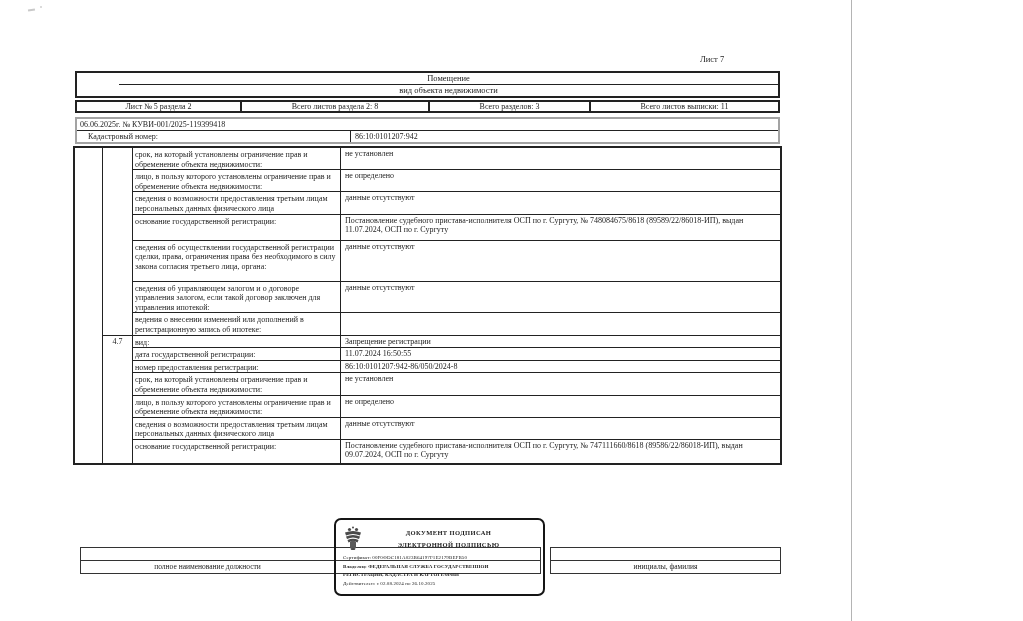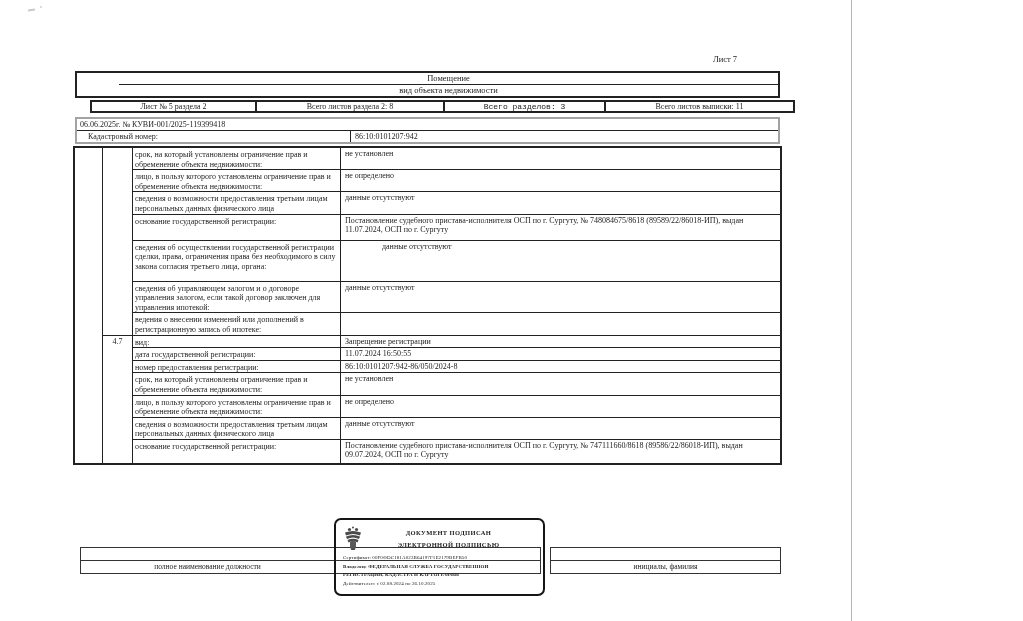--- a/index.html
+++ b/index.html
@@ -3,53 +3,53 @@
 <meta charset="utf-8">
 <style>
   html,body{margin:0;padding:0;}
   body{
     width:1023px;height:621px;position:relative;overflow:hidden;
     background:#ffffff;color:#1c1c1c;
     font-family:"Liberation Serif","DejaVu Serif",serif;
   }
   .abs{position:absolute;}
   
-  .sheet-label{left:700px;top:54px;width:50px;text-align:center;font-size:8.5px;}
+  .sheet-label{left:700px;top:54px;width:50px;font-size:8.5px;}
   
   .artifact1{left:28px;top:9px;width:7px;height:2px;background:#c9c9c9;transform:rotate(-8deg);}
   .artifact2{left:40px;top:6px;width:2px;height:2px;background:#cfcfcf;border-radius:50%;}
   .fold-line{left:851px;top:0;width:1px;height:621px;background:#9b9b9b;opacity:.75;}
   
   .hbox1{left:75px;top:71px;width:701px;border:2px solid #222;}
   .hbox1 .hrow{height:11px;line-height:11px;text-align:center;font-size:8.5px;margin-left:42px;}
   .hbox1 .hrow:first-child{border-bottom:1px solid #222;}
-  .hbox2{left:90px;top:100px;width:701px;border:2px solid #222;display:flex;}
+  .hbox2{left:75px;top:100px;width:701px;border:2px solid #222;display:flex;}
   .hbox2 .hcell{height:9px;line-height:9px;font-size:8px;text-align:center;border-right:2px solid #222;}
   .hbox2 .hcell:last-child{border-right:none;}
-  .hc1{width:163px;}.hc2{width:186px;}.hc3{width:159px;font-family:Liberation Mono, monospace;}.hc4{flex:1;}
+  .hc1{width:163px;}.hc2{width:186px;}.hc3{width:159px;}.hc4{flex:1;}
   .hbox3{left:75px;top:117px;width:701px;border:2px solid #a3a3a3;}
   .hbox3 .hrow3{height:11px;line-height:11px;font-size:8px;}
   .hrow3-top{border-bottom:1px solid #222;padding-left:3px;}
   .hrow3-bottom{display:flex;}
   .kad-label{width:262px;border-right:1px solid #222;padding-left:11px;}
   .kad-value{flex:1;padding-left:4px;}
   
   .main-table{left:73px;top:146px;width:705px;border:2px solid #222;display:flex;background:#fff;}
   .col1{width:27px;border-right:1px solid #222;}
   .sections{flex:1;display:flex;flex-direction:column;}
   .section{display:flex;}
   .section-b{border-top:1px solid #222;}
   .col2{width:29px;border-right:1px solid #222;font-size:8px;text-align:center;padding-top:1px;}
   .rows{flex:1;display:flex;flex-direction:column;}
   .trow{display:flex;border-bottom:1px solid #222;}
   .rows .trow:last-child{border-bottom:none;}
   .tlabel{width:203px;border-right:1px solid #222;padding:2px 2px 0 2px;font-size:8px;line-height:9.6px;}
   .tvalue{flex:1;padding:1px 3px 0 4px;font-size:8px;line-height:9.6px;}
   .mh22{min-height:21px;}.mh21{min-height:20px;}.mh26{min-height:25px;}
-  .mh40{min-height:40px;gap:37px;}.mh31{min-height:30px;}.mh32{min-height:31px;}
+  .mh40{min-height:40px;}.mh31{min-height:30px;}.mh32{min-height:31px;}
   .mh12{min-height:11px;}.mh11{min-height:10px;}.mh24{min-height:23px;}
   
   .sigbox{border:1px solid #333;background:transparent;}
   .sigbox-left{left:80px;top:547px;width:459px;height:25px;}
   .sigbox-right{left:550px;top:547px;width:229px;height:25px;}
   .sigrow-top{height:12px;border-bottom:1px solid #333;}
   .sigrow-cap{height:12px;line-height:12px;font-size:7.5px;text-align:center;}
   .sig-cap-left{width:253px;}
   
   .stamp{left:334px;top:518px;width:207px;height:74px;border:2px solid #151515;border-radius:7px;background:transparent;}

